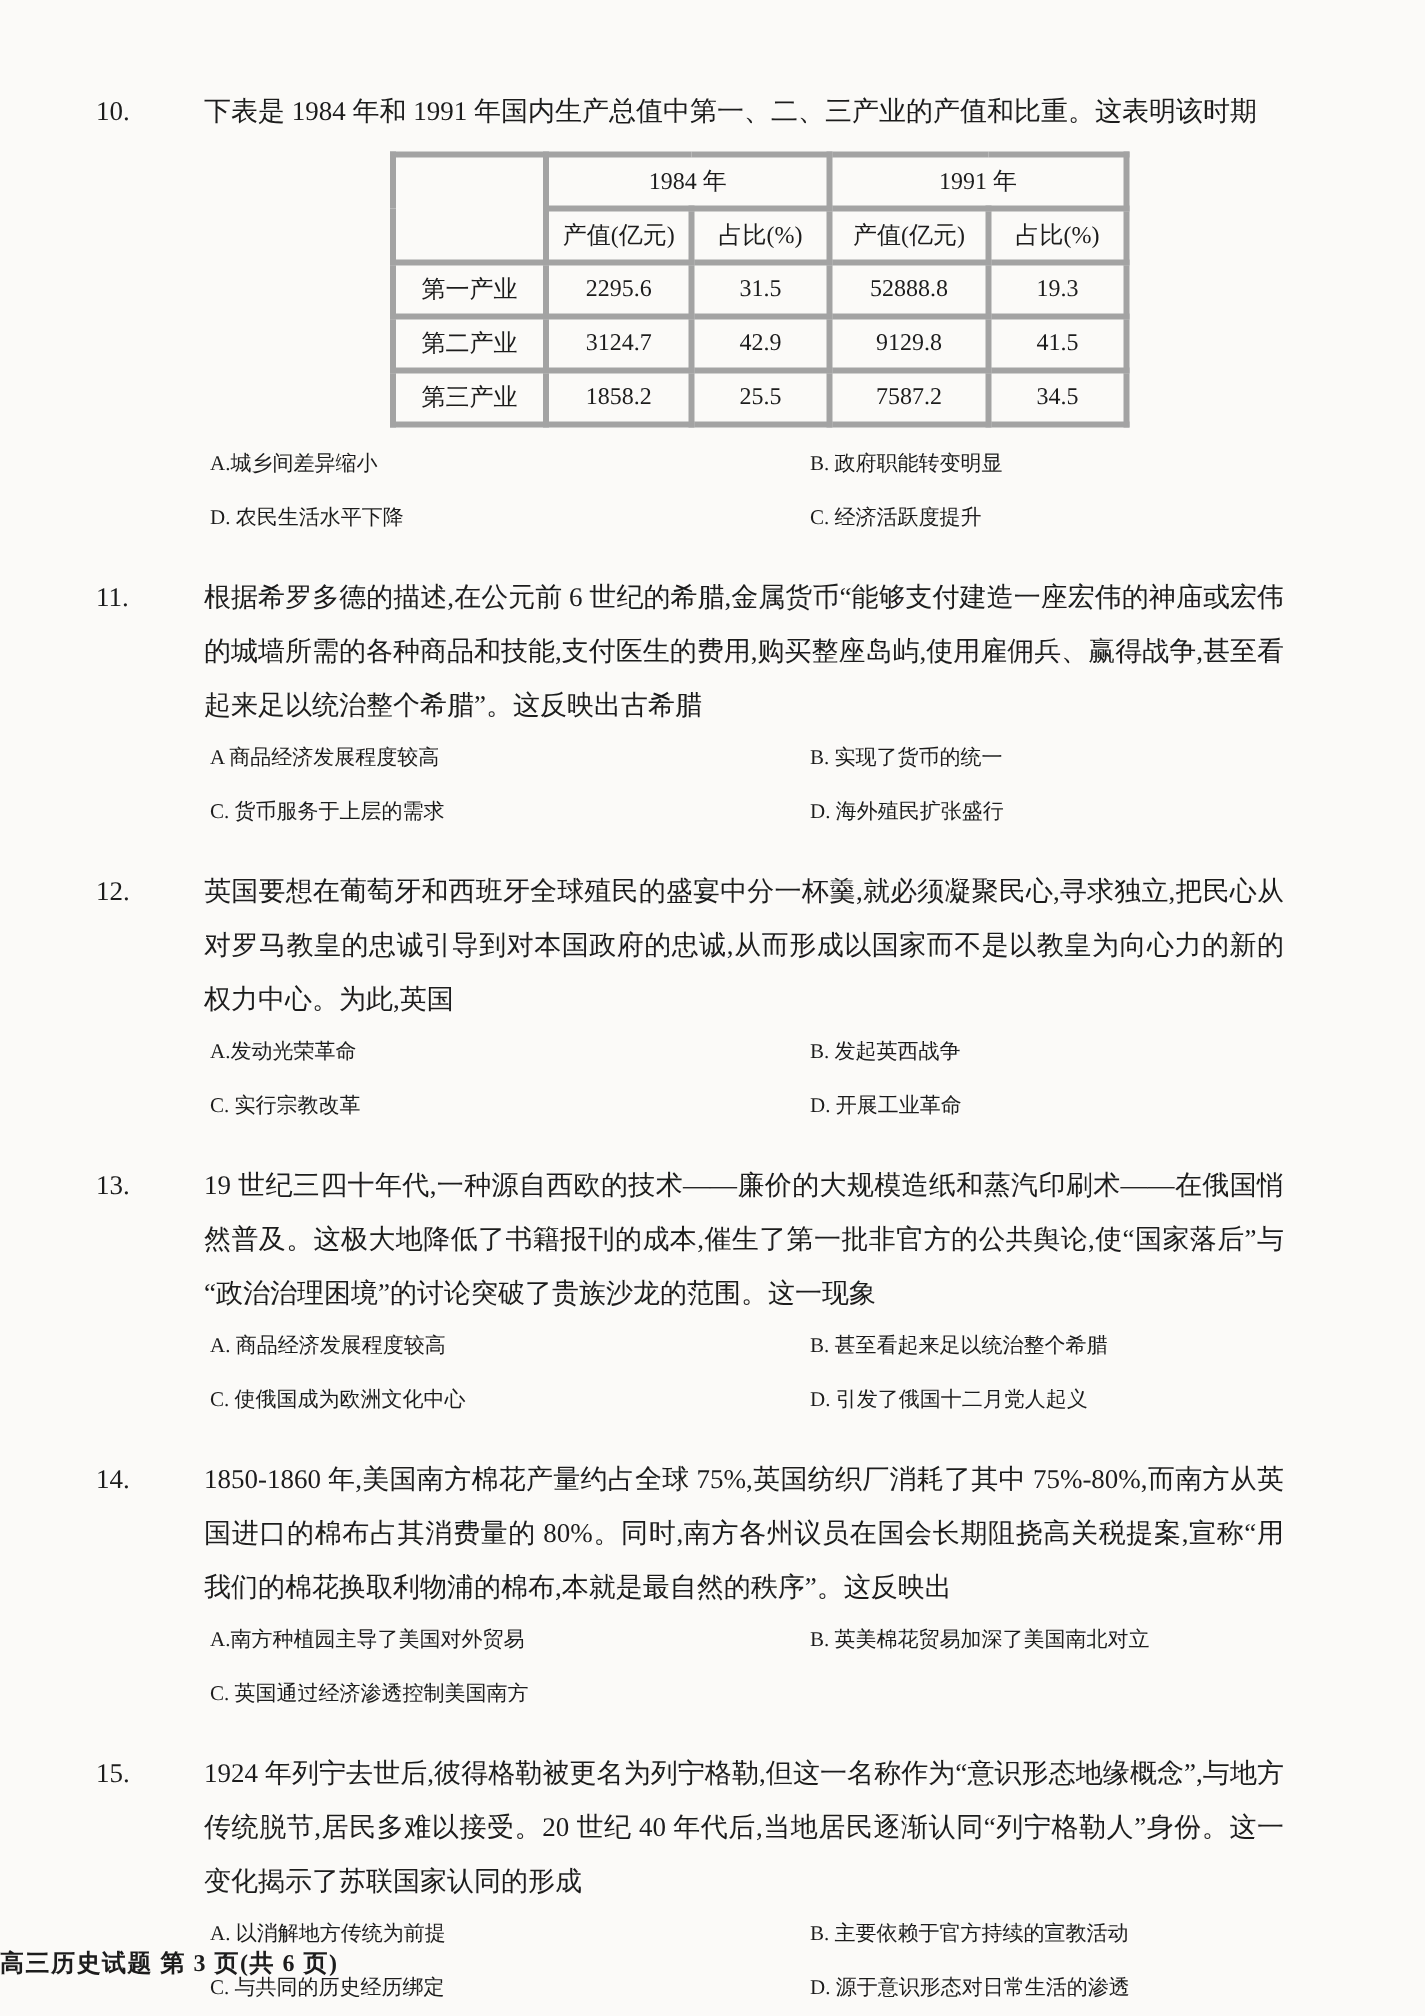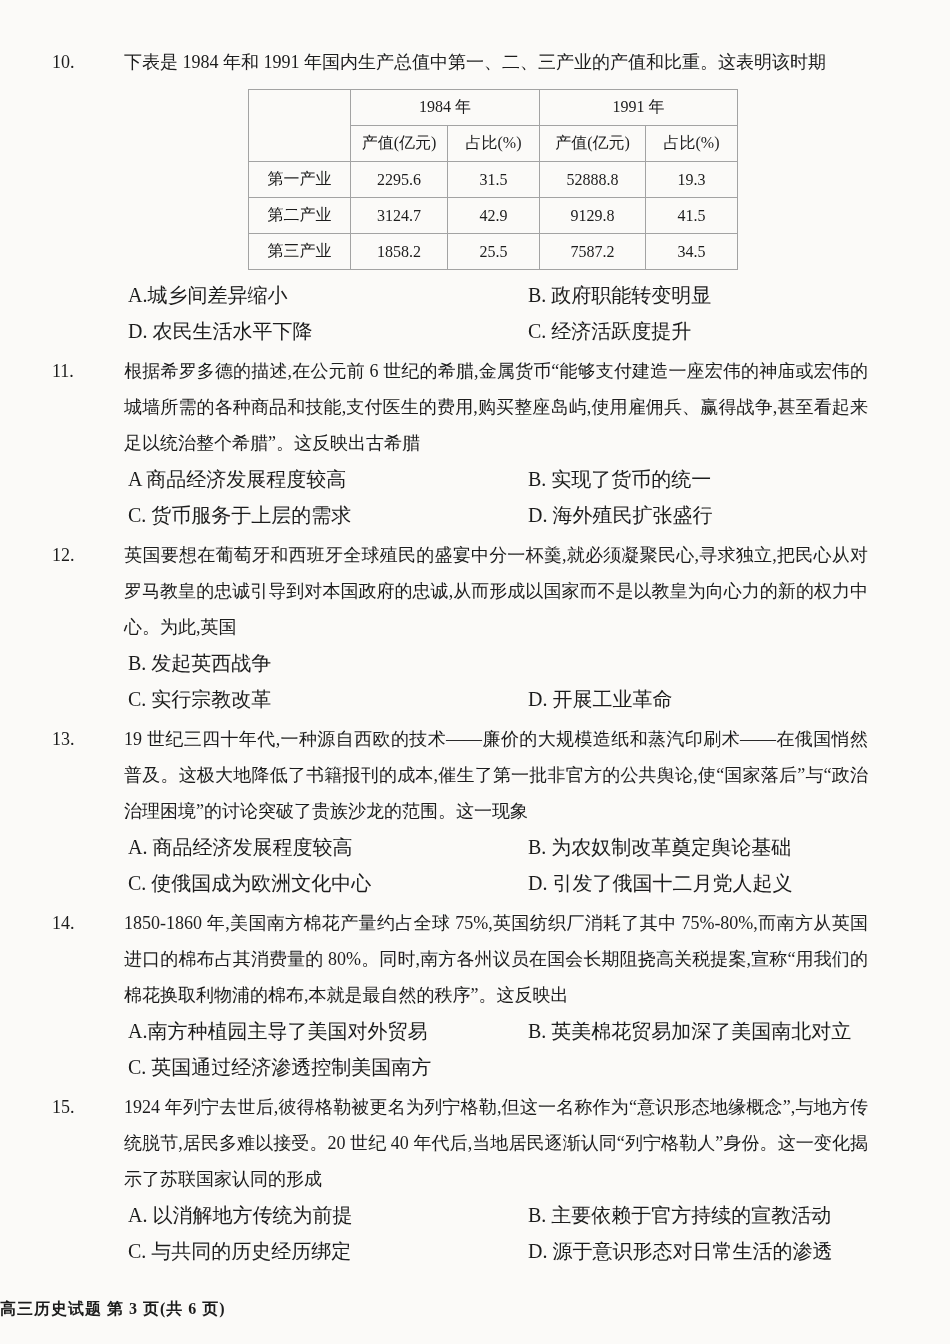--- a/index.html
+++ b/index.html
@@ -9,38 +9,38 @@
     background: #fbfaf8;
     color: #1c1c1c;
     font-family: "Liberation Serif", "DejaVu Serif", serif;
   }
   .page {
     position: relative;
     width: 950px; height: 1344px;
     padding: 40px 78px 0 84px;
     overflow: hidden;
   }
-  .question { margin: 4px; }
+  .question { margin: 16px; }
   .stem {
     margin: 0;
     font-size: 18px;
     line-height: 36px;
     padding-left: 36px;
     text-indent: -36px;
     text-align: justify;
   }
   .qnum { display: inline-block; width: 36px; }
-  .opts { padding-left: 40px; font-size: 20px; }
+  .opts { padding-left: 40px; font-size: 14px; }
   .opt-row { display: grid; grid-template-columns: 400px 1fr; }
   .opt { line-height: 36px; white-space: nowrap; }
 
   .tbl-wrap { margin: 9px 0 7px 160px; }
   table.gdp { border-collapse: collapse; font-size: 16px; }
   table.gdp td {
-    border: 1px solid #a3a3a3;
+    border: 4px solid #a3a3a3;
     text-align: center;
     vertical-align: middle;
     height: 36px;
     padding: 0 0;
   }
   col.c0 { width: 102px; }
   col.c1 { width: 97px; }
   col.c2 { width: 92px; }
   col.c3 { width: 106px; }
   col.c4 { width: 92px; }
@@ -129,35 +129,36 @@
         <span class="opt">C. 货币服务于上层的需求</span>
         <span class="opt">D. 海外殖民扩张盛行</span>
       </div>
     </div>
   </section>
 
   <section class="question">
     <p class="stem"><span class="qnum">12.</span><span>英国要想在葡萄牙和西班牙全球殖民的盛宴中分一杯羹,就必须凝聚民心,寻求独立,把民心从对罗马教皇的忠诚引导到对本国政府的忠诚,从而形成以国家而不是以教皇为向心力的新的权力中心。为此,英国</span></p>
     <div class="opts">
       <div class="opt-row">
+        <span class="opt">A.发动光荣革命</span>
         <span class="opt">B. 发起英西战争</span>
       </div>
       <div class="opt-row">
         <span class="opt">C. 实行宗教改革</span>
         <span class="opt">D. 开展工业革命</span>
       </div>
     </div>
   </section>
 
   <section class="question">
     <p class="stem"><span class="qnum">13.</span><span>19 世纪三四十年代,一种源自西欧的技术——廉价的大规模造纸和蒸汽印刷术——在俄国悄然普及。这极大地降低了书籍报刊的成本,催生了第一批非官方的公共舆论,使“国家落后”与“政治治理困境”的讨论突破了贵族沙龙的范围。这一现象</span></p>
     <div class="opts">
       <div class="opt-row">
         <span class="opt">A. 商品经济发展程度较高</span>
-        <span class="opt">B. 为农奴制改革奠定舆论基础</span>
+        <span class="opt">B. 甚至看起来足以统治整个希腊</span>
       </div>
       <div class="opt-row">
         <span class="opt">C. 使俄国成为欧洲文化中心</span>
         <span class="opt">D. 引发了俄国十二月党人起义</span>
       </div>
     </div>
   </section>
 
   <section class="question">
     <p class="stem"><span class="qnum">14.</span><span>1850-1860 年,美国南方棉花产量约占全球 75%,英国纺织厂消耗了其中 75%-80%,而南方从英国进口的棉布占其消费量的 80%。同时,南方各州议员在国会长期阻挠高关税提案,宣称“用我们的棉花换取利物浦的棉布,本就是最自然的秩序”。这反映出</span></p>

